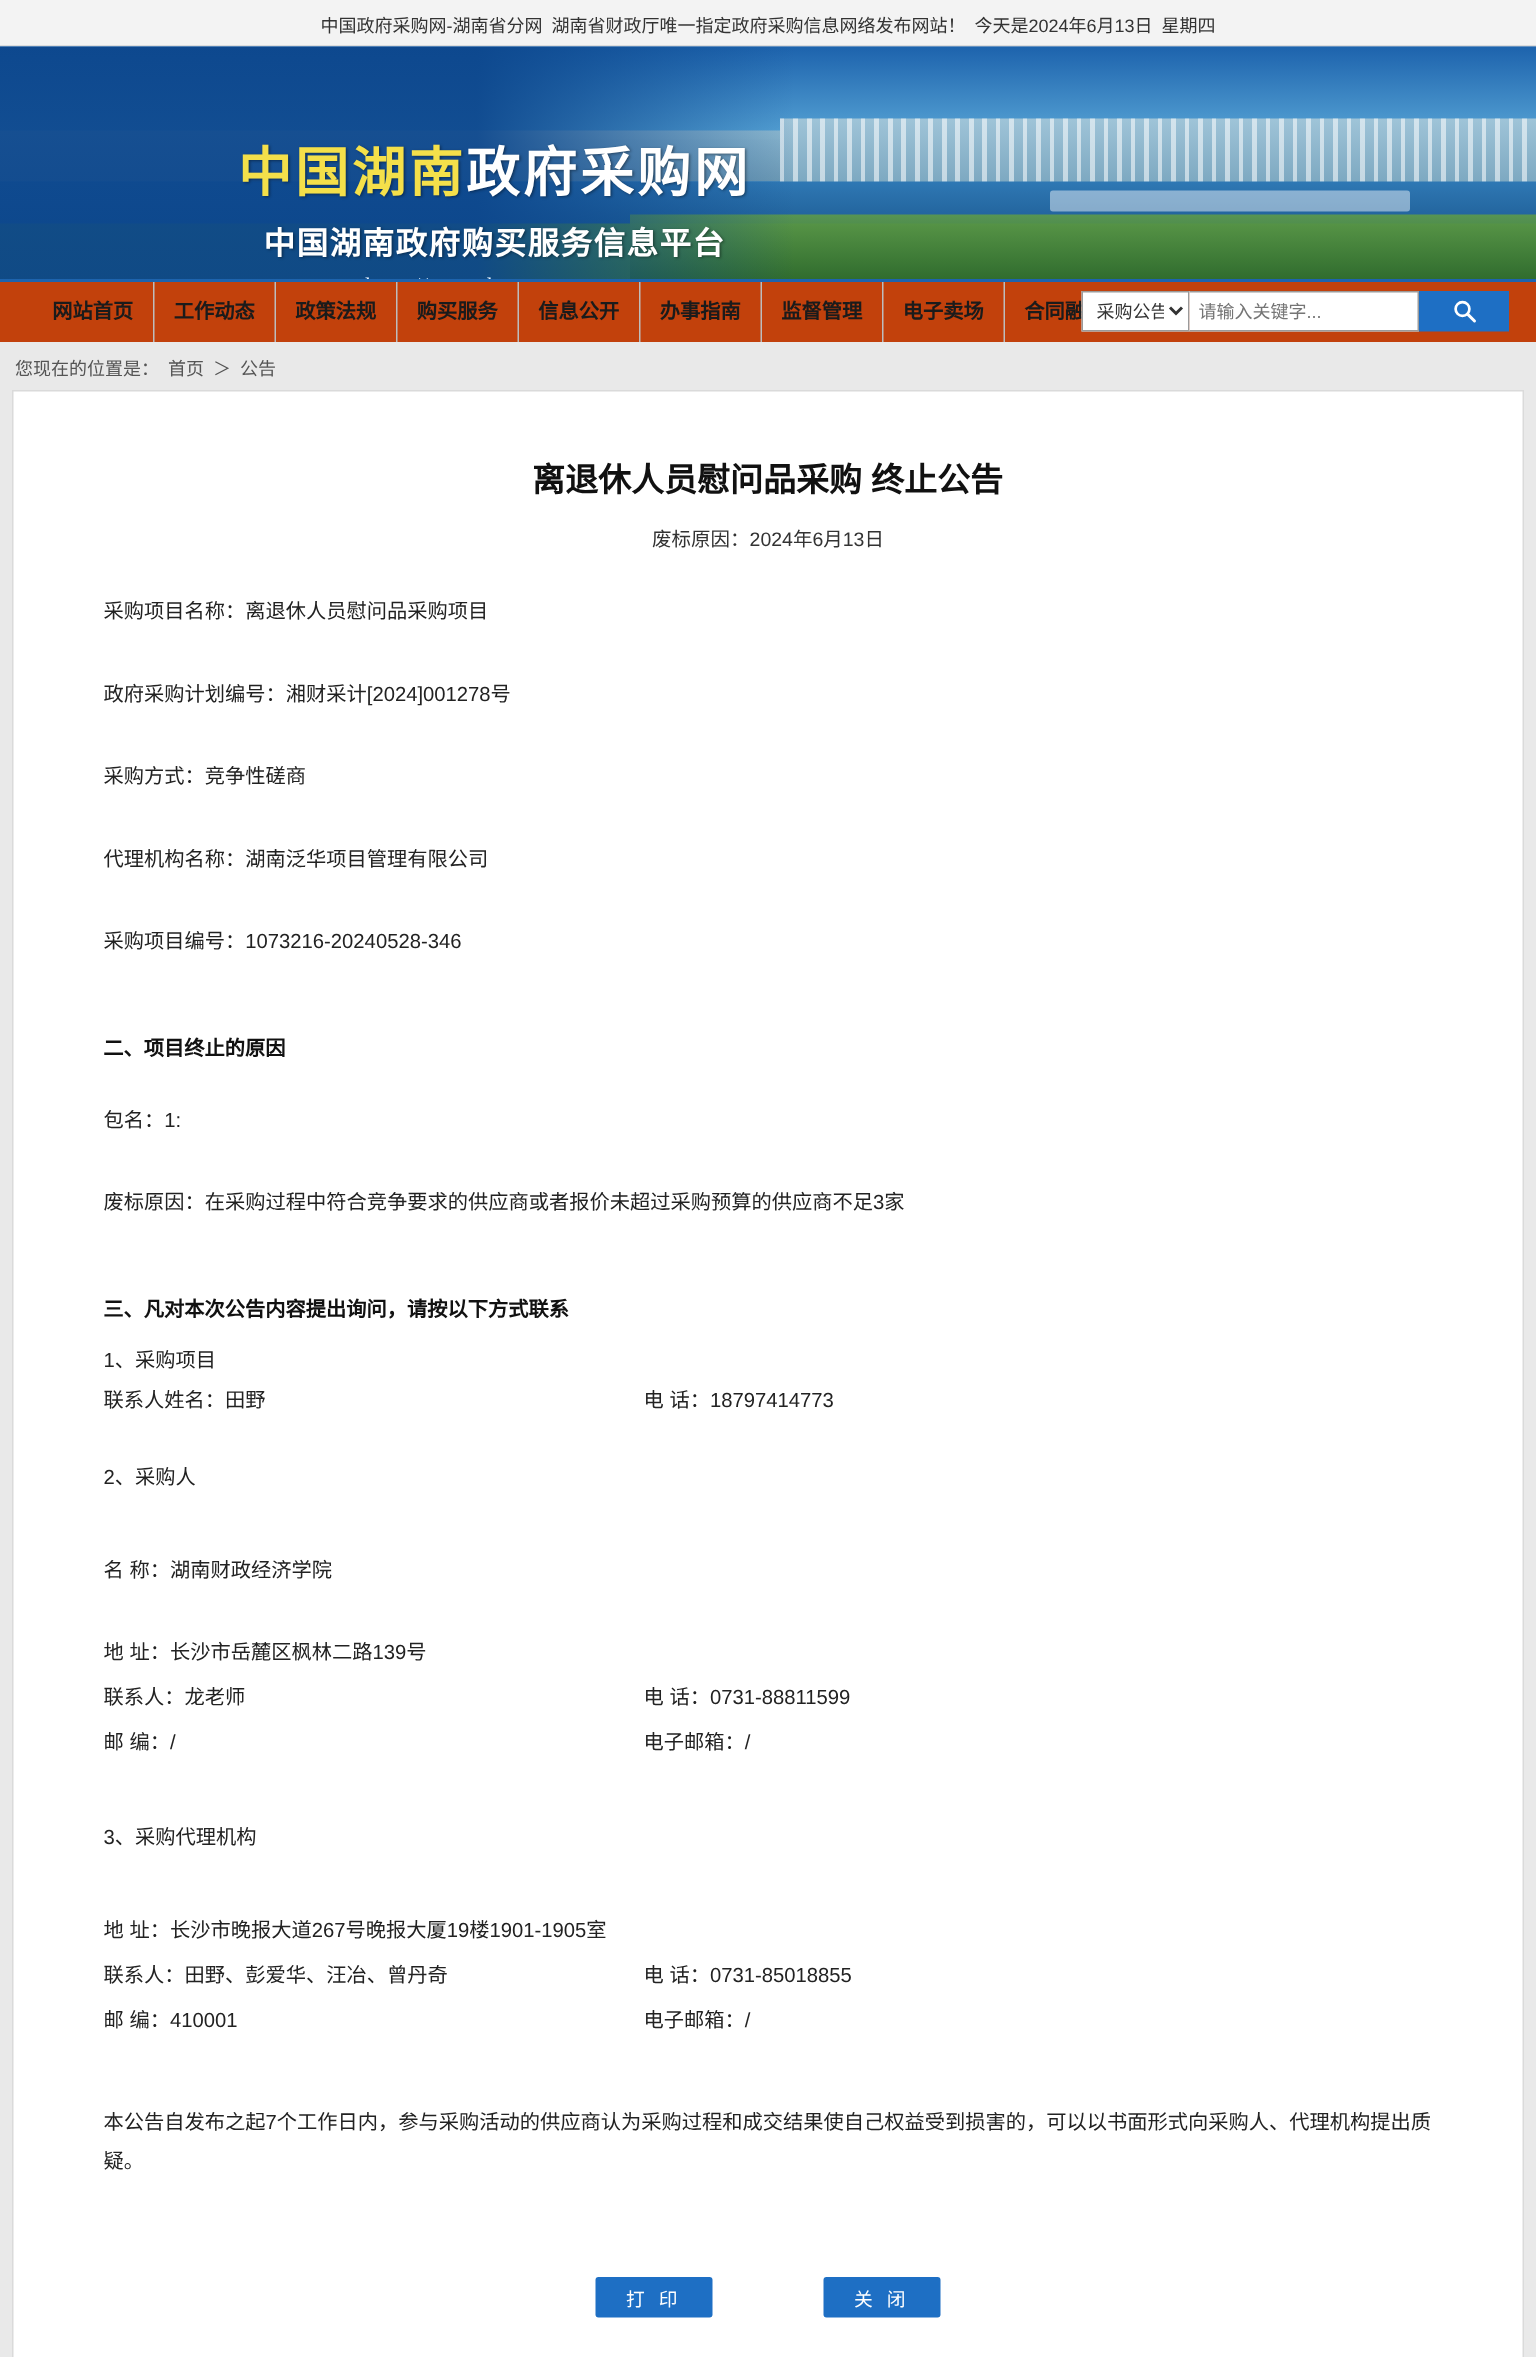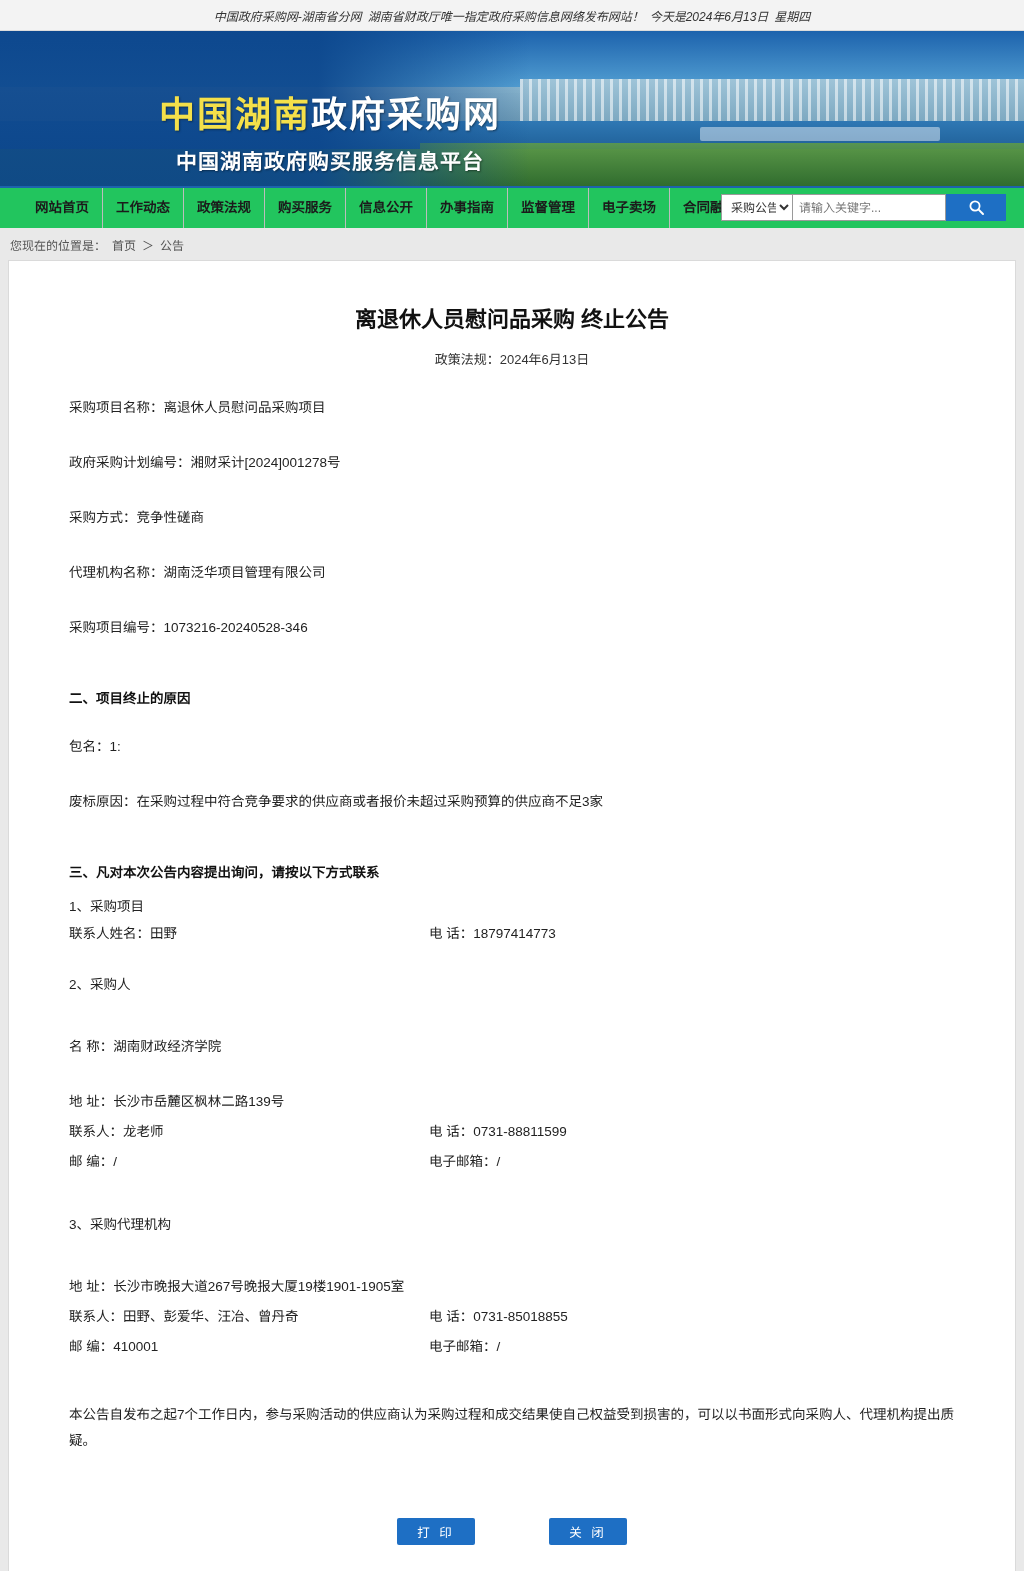--- a/index.html
+++ b/index.html
@@ -20,21 +20,20 @@
   .topbar {
     height: 30px;
     background: #f3f3f3;
     border-bottom: 1px solid #dcdcdc;
     display: flex;
     align-items: center;
     justify-content: center;
     font-size: 12px;
     color: #333;
     gap: 6px;
-    font-style: italic;
   }
   .topbar span { white-space: pre; }
 
   
   .banner {
     height: 155px;
     position: relative;
     overflow: hidden;
     background: linear-gradient(to bottom, #1a5fa8 0%, #2f7fc4 40%, #4d9bd4 70%, #7fc0e4 100%);
   }
@@ -91,21 +90,21 @@
     text-shadow: 1px 1px 2px rgba(0,0,0,.4);
   }
   .brand-line3 {
     font-size: 15px; margin-top: 8px; letter-spacing: 1px; color: #eaf4ff;
     font-family: "Liberation Serif", serif;
   }
 
   
   .nav {
     height: 40px;
-    background: #22c55e;
+    background: #c2410c;
     border-top: 2px solid #1d63ad;
     display: flex;
     align-items: flex-start;
     position: relative;
   }
   .nav-items {
     display: flex; align-items: center; height: 100%;
     padding-left: 22px; gap: 0;
   }
   .nav-items a {
@@ -252,21 +251,21 @@
     <a href="#">首页</a>
     <span>＞</span>
     <a href="#">公告</a>
   </div>
 
   <div class="card">
 
     <div class="doc-title">离退休人员慰问品采购 终止公告</div>
 
     <div class="doc-date">
-      <span>政策法规：</span><span>2024年6月13日</span>
+      <span>废标原因：</span><span>2024年6月13日</span>
     </div>
 
     <div class="body-wrap">
 
       <div class="row">采购项目名称：离退休人员慰问品采购项目</div>
       <div class="row">政府采购计划编号：湘财采计[2024]001278号</div>
       <div class="row">采购方式：竞争性磋商</div>
       <div class="row">代理机构名称：湖南泛华项目管理有限公司</div>
       <div class="row">采购项目编号：1073216-20240528-346</div>
 

